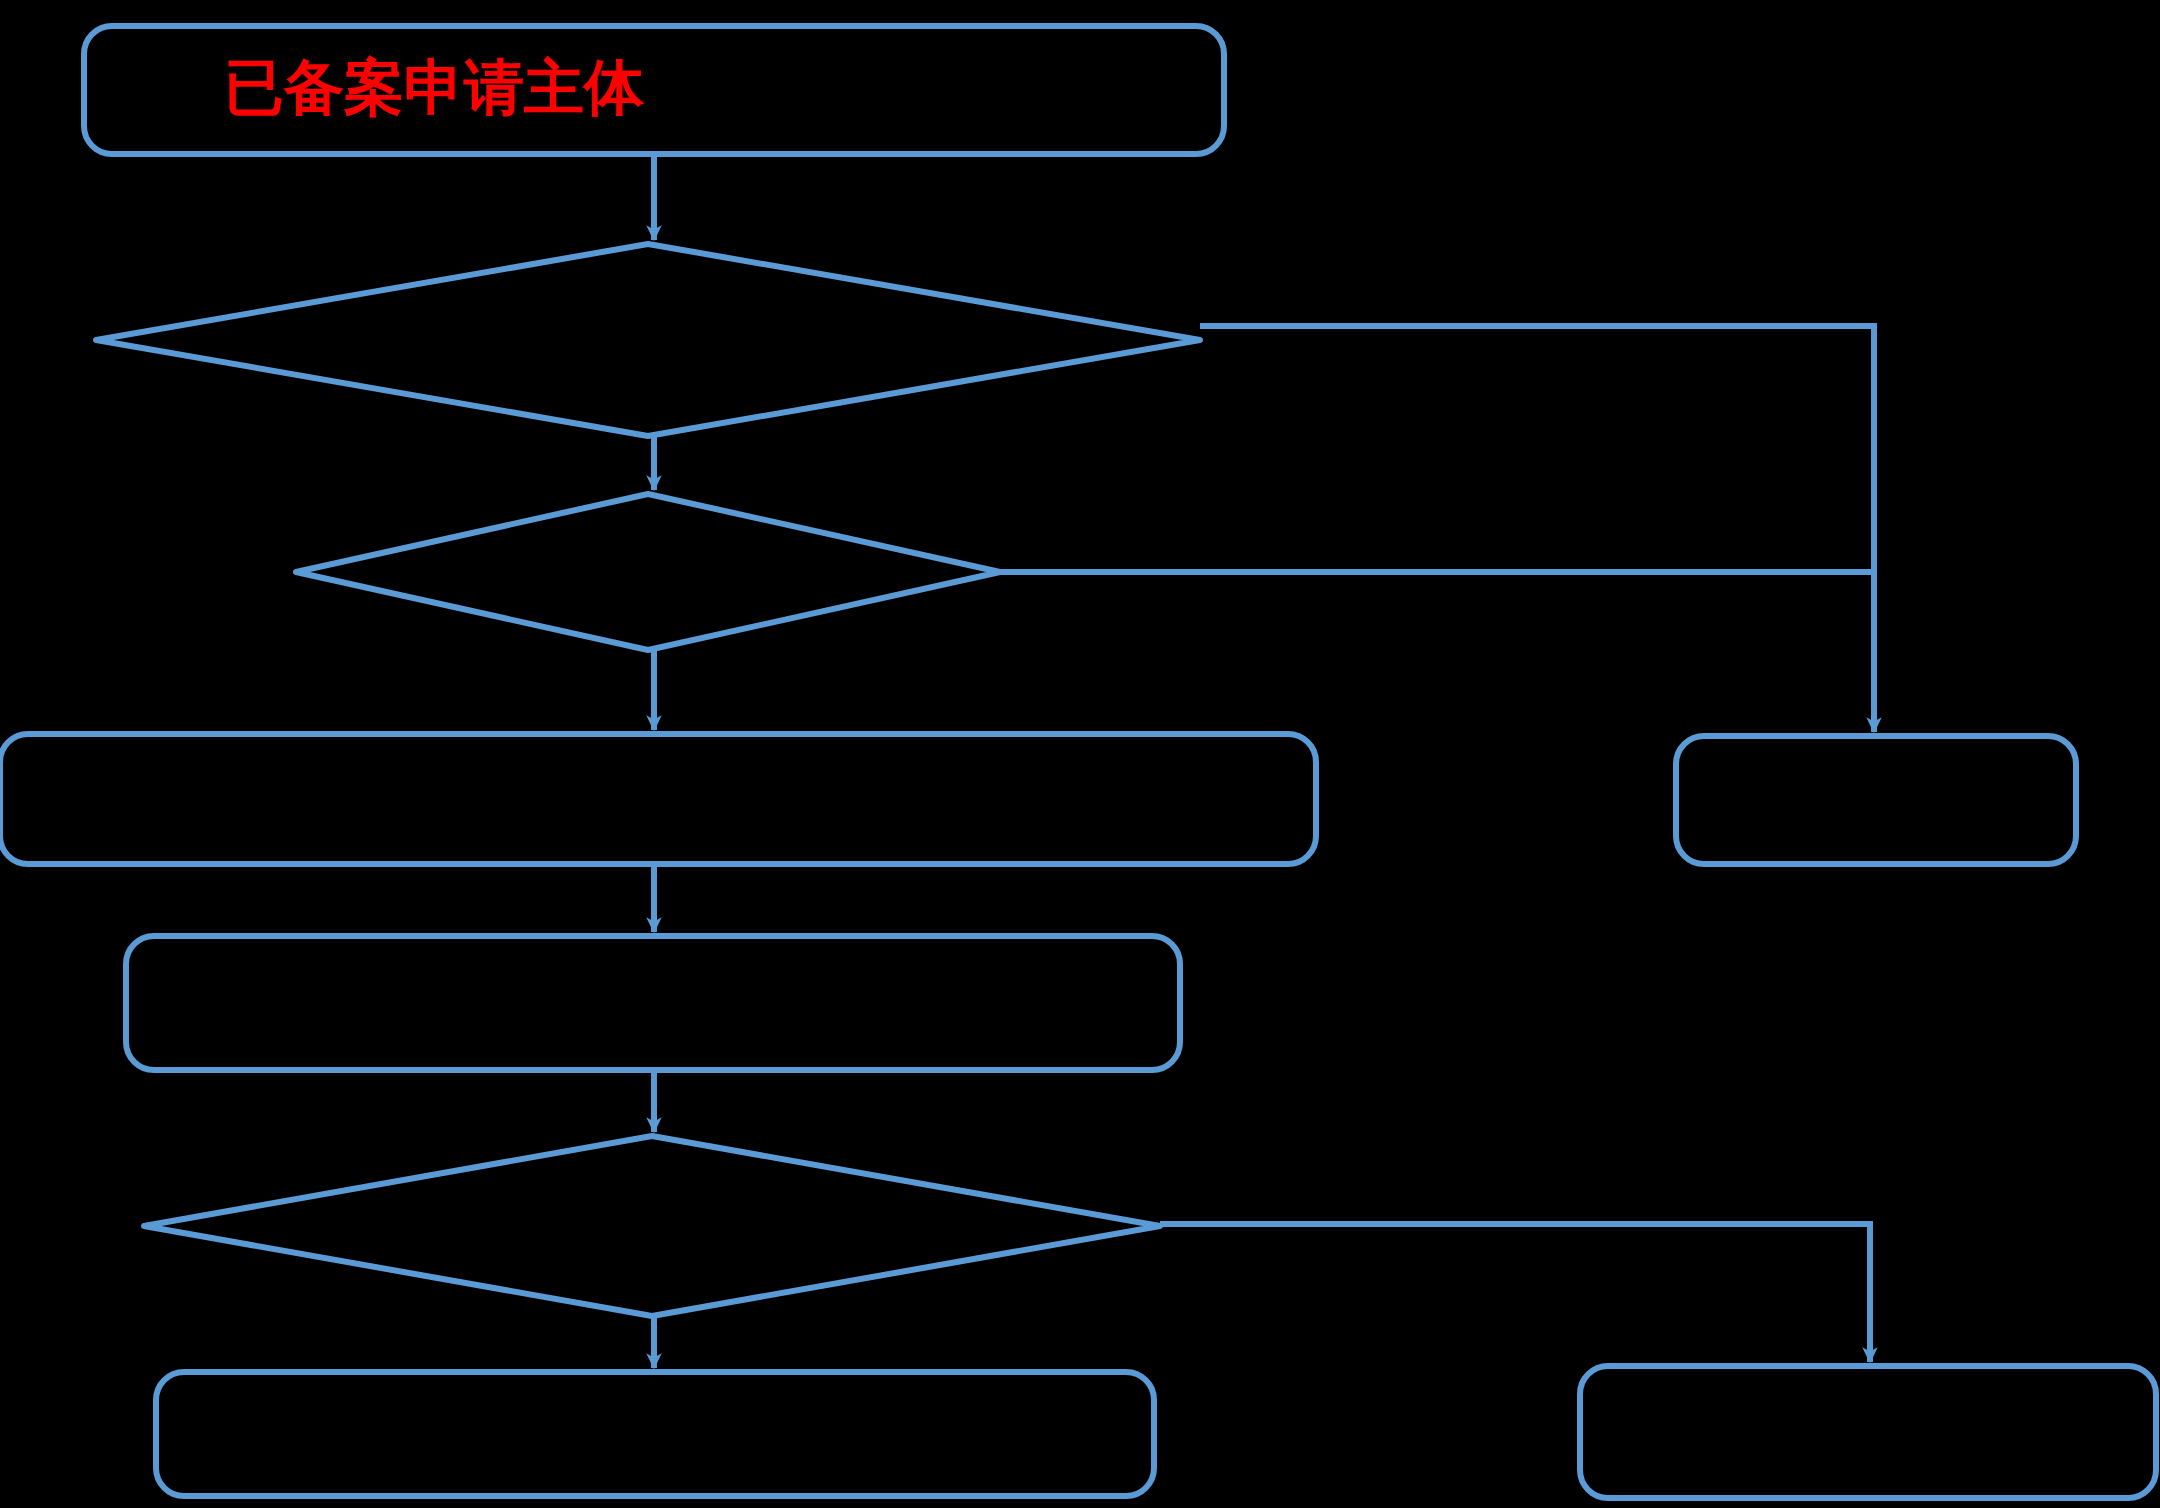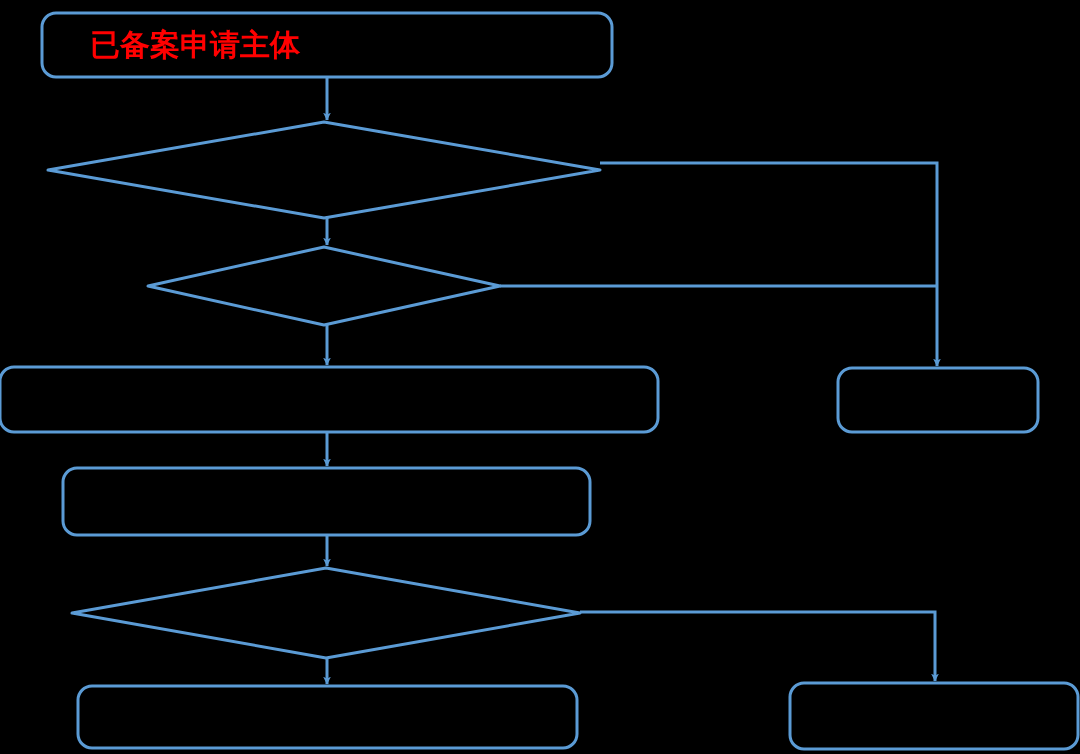--- a/index.html
+++ b/index.html
@@ -38,21 +38,21 @@
   }
   .label-hidden {
     color: #000000;
     font-size: 20px;
   }
   .label-red {
     color: #FF0000;
     font-size: 30px;
     font-weight: bold;
     justify-content: flex-start;
-    padding-left: 48px;
+    padding-left: 70px;
     letter-spacing: 0px;
   }
 </style>
 </head>
 <body>
 
 <div id="stage">
 
   <svg id="flow-svg" viewBox="0 0 1080 754" xmlns="http://www.w3.org/2000/svg">
     <defs>

